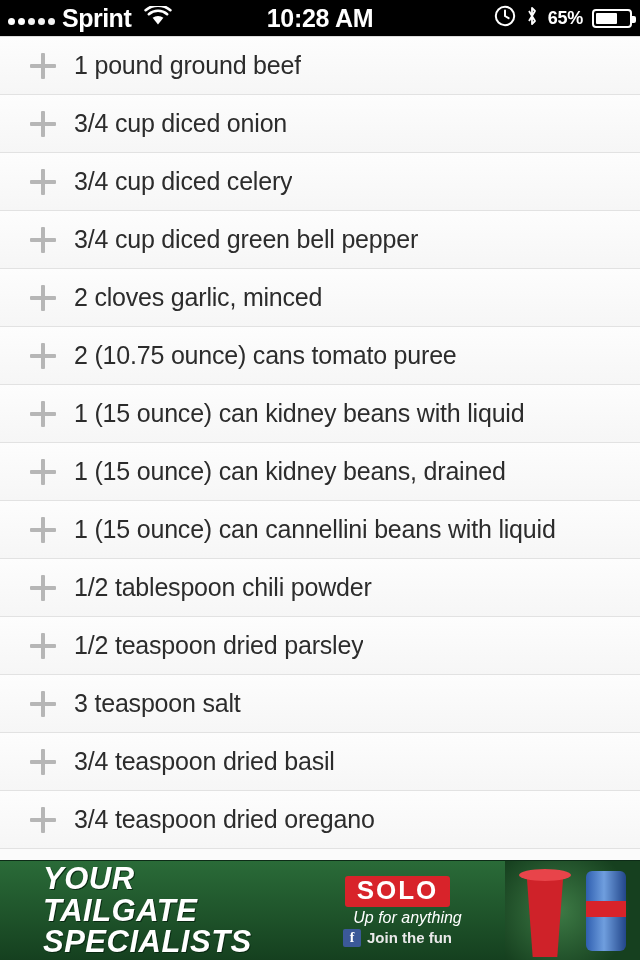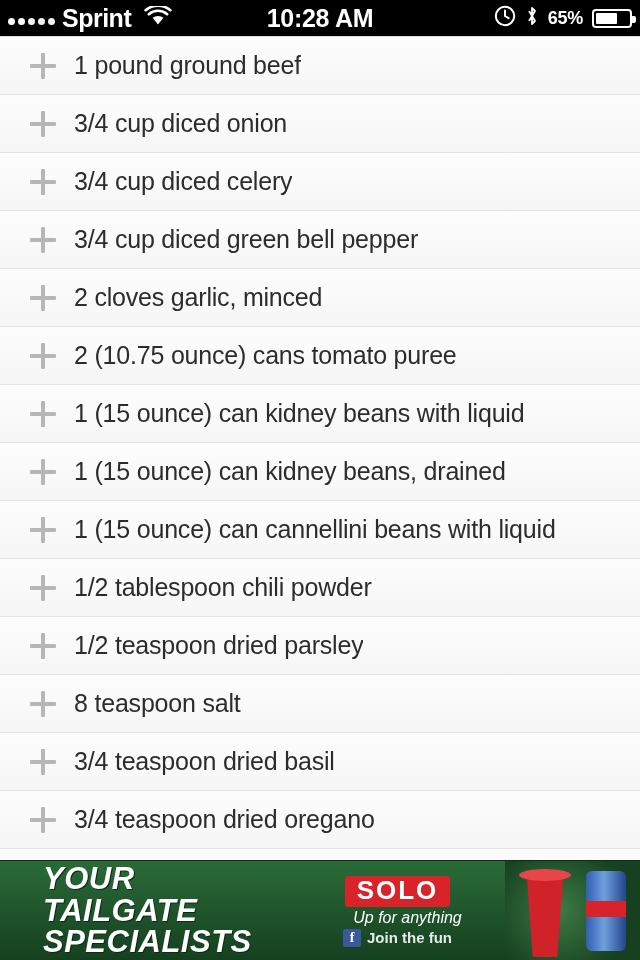--- a/index.html
+++ b/index.html
@@ -339,21 +339,21 @@
     <div class="ing-row">
       <span class="plus-icon"></span>
       <span class="ing-text">1/2 tablespoon chili powder</span>
     </div>
     <div class="ing-row">
       <span class="plus-icon"></span>
       <span class="ing-text">1/2 teaspoon dried parsley</span>
     </div>
     <div class="ing-row">
       <span class="plus-icon"></span>
-      <span class="ing-text">8 teaspoon salt</span>
+      <span class="ing-text">3 teaspoon salt</span>
     </div>
     <div class="ing-row">
       <span class="plus-icon"></span>
       <span class="ing-text">3/4 teaspoon dried basil</span>
     </div>
     <div class="ing-row">
       <span class="plus-icon"></span>
       <span class="ing-text">3/4 teaspoon dried oregano</span>
     </div>
   </div>

